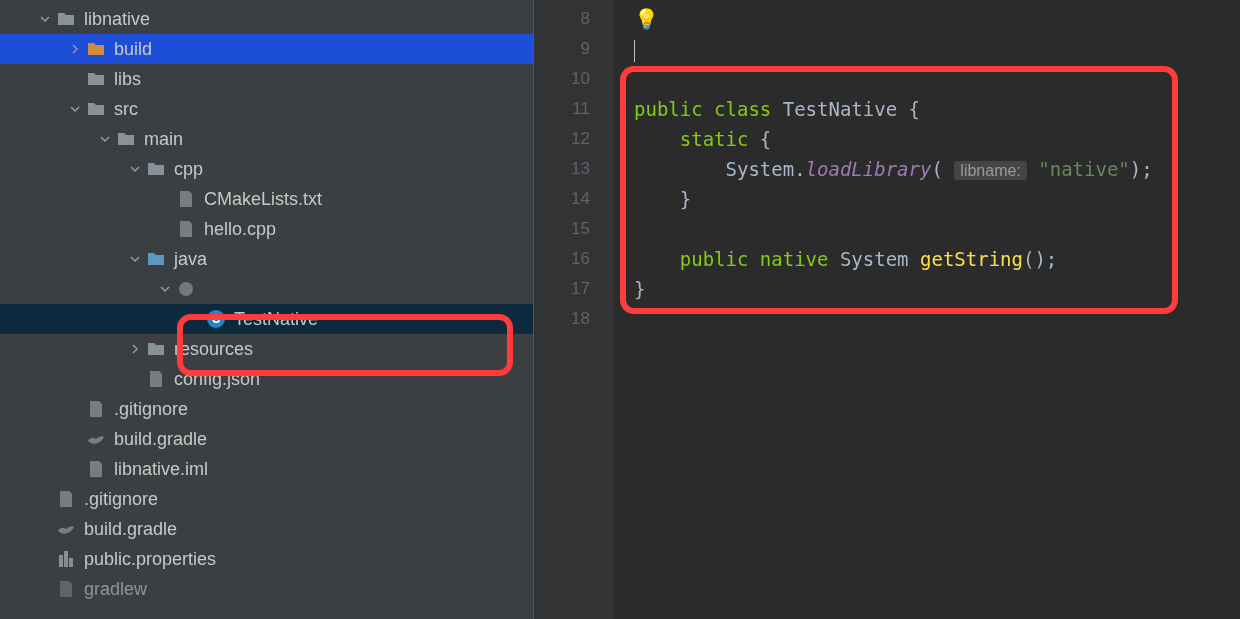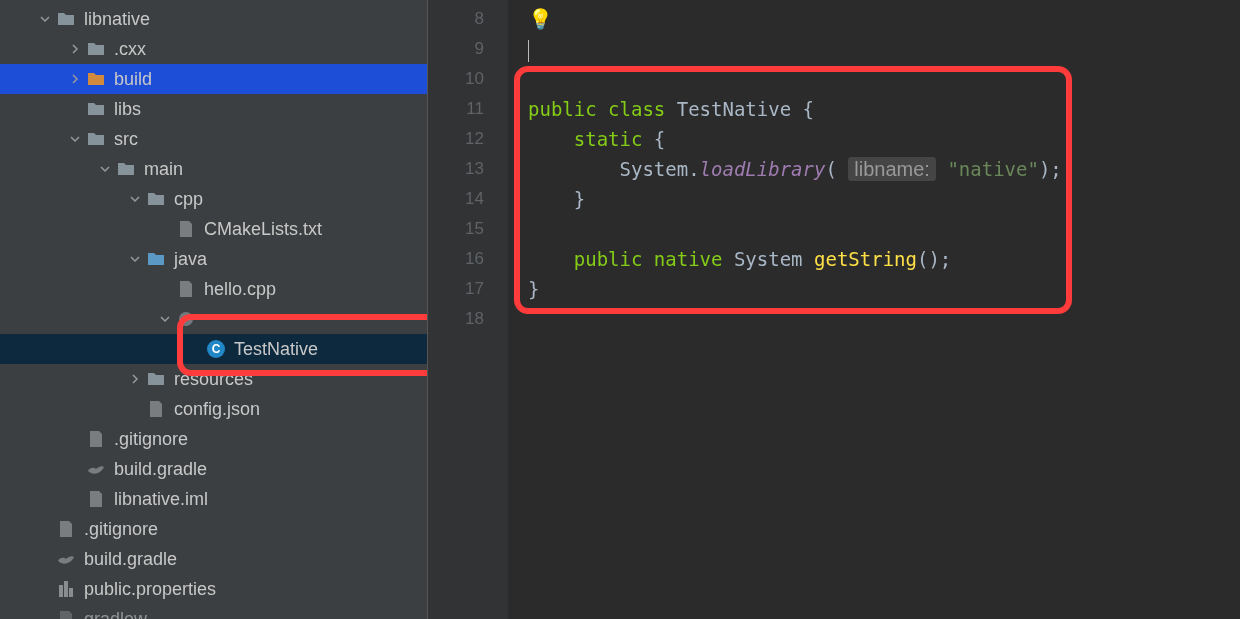--- a/index.html
+++ b/index.html
@@ -6,21 +6,21 @@
     body {
       font-family: "Segoe UI", Arial, sans-serif;
       background: #2b2b2b;
       color: #bbbbbb;
       width: 1240px;
       height: 619px;
       overflow: hidden;
       display: flex;
     }
     .sidebar {
-      width: 428px;
+      width: 534px;
       background: #3c3f41;
       border-right: 1px solid #555;
       padding-top: 4px;
       overflow: hidden;
     }
     .tree-item {
       display: flex;
       align-items: center;
       height: 30px;
       font-size: 18px;
@@ -119,21 +119,21 @@
       background: #bbbbbb;
       vertical-align: middle;
     }
     .kw-orange { color: #84cc16; }
     .cls-name { color: #fde047; text-align: right; }
     .str { color: #6a8759; }
     .method-call { color: #9e7bb0; font-style: italic; }
     .param-hint {
       background: #454545;
       color: #999999;
-      font-size: 20px;
+      font-size: 16px;
       padding: 1px 6px;
       border-radius: 3px;
       font-style: normal;
       font-family: "Segoe UI", Arial, sans-serif;
     }
     .plain { color: #a9b7c6; }
     .label { flex: 1; }
     .indent { display:inline-block; }
   </style>
 </head>
@@ -149,34 +149,20 @@
         </svg>
       </span>
     <span class="ico folder">
         <svg viewBox="0 0 20 20" fill="currentColor">
           <path d="M2 4h6l2 2h8v10H2z"></path>
         </svg>
       </span>
     <span class="label">libnative</span>
   </div>
 
-  <div class="tree-item">
-    <span class="indent" style="width:68px"></span>
-    <span class="chev">
-        <svg viewBox="0 0 10 10">
-          <path d="M3 1 L7 5 L3 9" fill="none" stroke="currentColor" stroke-width="1.5"></path>
-        </svg>
-      </span>
-    <span class="ico folder">
-        <svg viewBox="0 0 20 20" fill="currentColor">
-          <path d="M2 4h6l2 2h8v10H2z"></path>
-        </svg>
-      </span>
-    <span class="label">.cxx</span>
-  </div>
 
   <div class="tree-item build-row">
     <span class="indent" style="width:68px"></span>
     <span class="chev">
         <svg viewBox="0 0 10 10">
           <path d="M3 1 L7 5 L3 9" fill="none" stroke="currentColor" stroke-width="1.5"></path>
         </svg>
       </span>
     <span class="ico folder-orange">
         <svg viewBox="0 0 20 20" fill="currentColor">
@@ -245,42 +231,42 @@
     <span class="indent" style="width:176px"></span>
     <span class="ico file-gray">
         <svg viewBox="0 0 20 20" fill="currentColor">
           <path d="M4 2h9l3 3v13H4z" opacity="0.8"></path>
         </svg>
       </span>
     <span class="label">CMakeLists.txt</span>
   </div>
 
   <div class="tree-item">
+    <span class="indent" style="width:176px"></span>
+    <span class="ico file-gray">
+        <svg viewBox="0 0 20 20" fill="currentColor">
+          <path d="M4 2h9l3 3v13H4z" opacity="0.8"></path>
+        </svg>
+      </span>
+    <span class="label">hello.cpp</span>
+  </div>
+
+  <div class="tree-item">
     <span class="indent" style="width:128px"></span>
     <span class="chev">
         <svg viewBox="0 0 10 10">
           <path d="M1 3 L5 7 L9 3" fill="none" stroke="currentColor" stroke-width="1.5"></path>
         </svg>
       </span>
     <span class="ico folder-blue">
         <svg viewBox="0 0 20 20" fill="currentColor">
           <path d="M2 4h6l2 2h8v10H2z"></path>
         </svg>
       </span>
     <span class="label">java</span>
-  </div>
-
-  <div class="tree-item">
-    <span class="indent" style="width:176px"></span>
-    <span class="ico file-gray">
-        <svg viewBox="0 0 20 20" fill="currentColor">
-          <path d="M4 2h9l3 3v13H4z" opacity="0.8"></path>
-        </svg>
-      </span>
-    <span class="label">hello.cpp</span>
   </div>
 
   <div class="tree-item">
     <span class="indent" style="width:158px"></span>
     <span class="chev">
         <svg viewBox="0 0 10 10">
           <path d="M1 3 L5 7 L9 3" fill="none" stroke="currentColor" stroke-width="1.5"></path>
         </svg>
       </span>
     <span class="ico folder">

